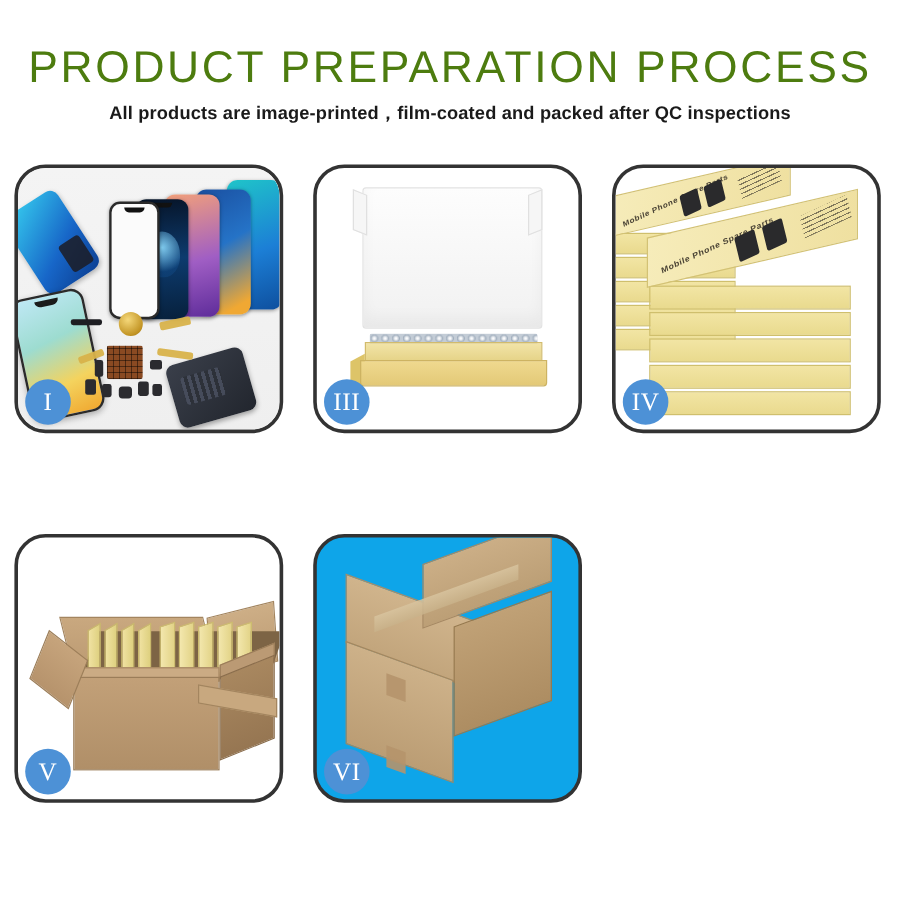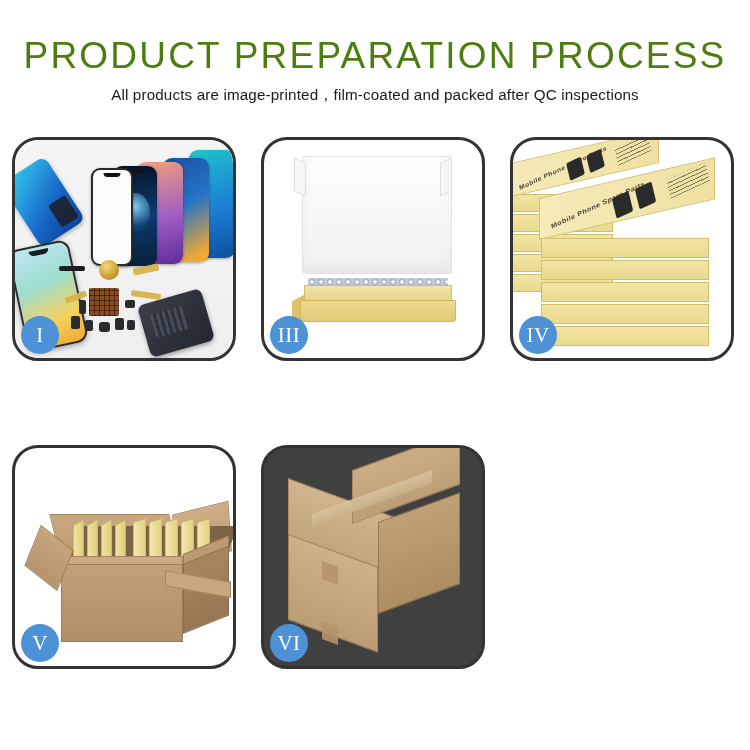--- a/index.html
+++ b/index.html
@@ -31,21 +31,21 @@
     font-size: 37px;
     font-weight: 500;
     color: #4d7c0f;
     letter-spacing: 2.2px;
     line-height: 44px;
     white-space: nowrap;
   }
   .subtitle {
     margin-top: 7px;
     font-size: 15.2px;
-    font-weight: 400;
+    font-weight: 700;
     color: #1a1a1a;
     letter-spacing: 0.15px;
     line-height: 20px;
     white-space: nowrap;
   }
 
   
   .grid {
     position: absolute;
     top: 137px;
@@ -313,21 +313,21 @@
     position: absolute; left: 14px; bottom: 86px; width: 40px; height: 44px;
     background: linear-gradient(#c6a47c,#b6936c);
     border: 1px solid #9d7f5a; transform: rotate(22deg) skewY(16deg);
   }
   .c5-flapFront {
     position: absolute; left: 150px; bottom: 74px; width: 66px; height: 16px;
     background: #c8a87f; border: 1px solid #a3855f; transform: skewY(10deg);
   }
 
   
-  .p6 { background: #404040; }
+  .p6 { background: #0ea5e9; }
   .c6-top {
     position: absolute; left: 24px; top: 30px; width: 132px; height: 58px;
     background: linear-gradient(#d0b48c,#c2a57c);
     border: 1px solid #a98c66;
     transform: skewY(20deg); transform-origin: left top;
   }
   .c6-top2 {
     position: absolute; left: 88px; top: 22px; width: 108px; height: 54px;
     background: linear-gradient(#cbae86,#bc9f76);
     border: 1px solid #a58863;

